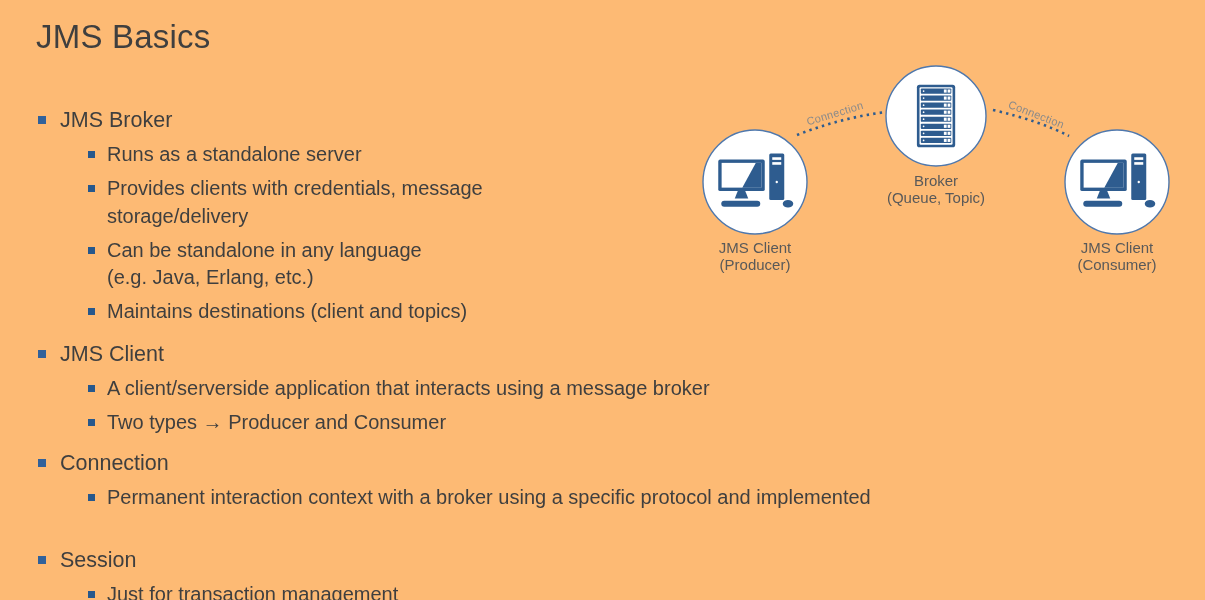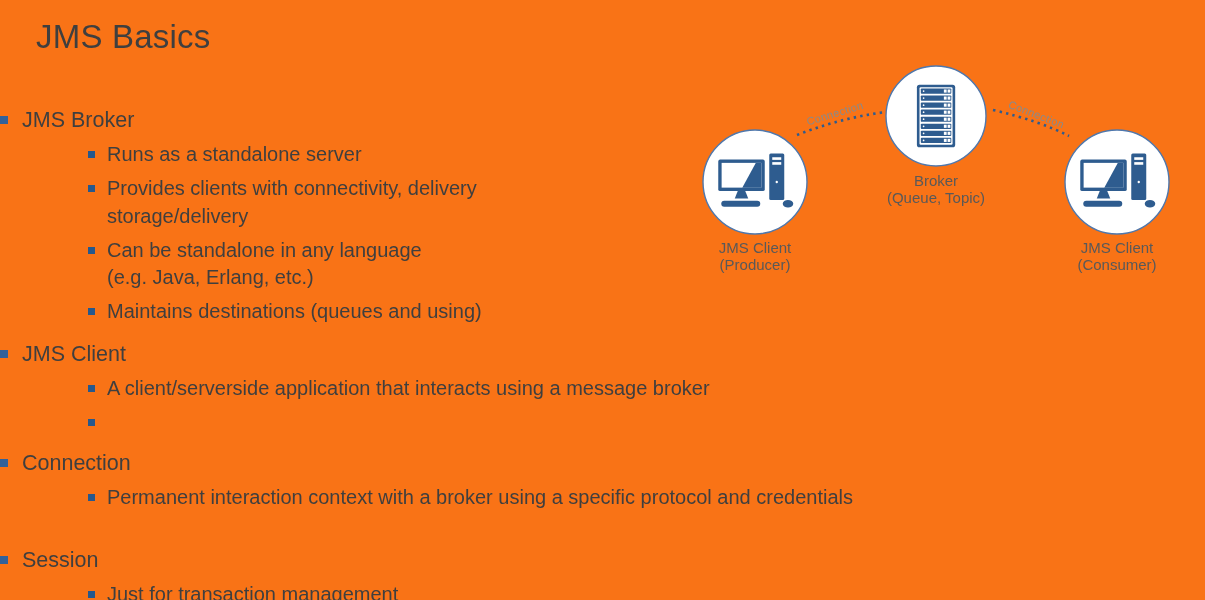--- a/index.html
+++ b/index.html
@@ -1,20 +1,20 @@
 <!DOCTYPE html>
 <html><head>
 <meta charset="utf-8">
 <style>
   html, body { margin: 0; padding: 0; background: #ffffff; }
   .stage {
     position: relative;
     width: 1205px;
     height: 600px;
-    background: #f97316;
+    background: #fdba74;
     overflow: hidden;
     font-family: "Liberation Sans", "DejaVu Sans", sans-serif;
     color: #3f3f3f;
   }
 
   
   .slide-title {
     position: absolute;
     left: 36px;
     top: 18px;
@@ -29,20 +29,21 @@
   .outline { position: absolute; inset: 0; }
   .sec { position: absolute; left: 0; width: 1160px; }
   .sec-1 { top: 104px; }
   .sec-2 { top: 338px; }
   .sec-3 { top: 447px; }
   .sec-4 { top: 544px; }
 
   .l1 {
     display: flex;
     align-items: flex-start;
+    padding-left: 38px;
     font-size: 21.5px;
     line-height: 32px;
     margin-bottom: 5px;
     color: #3f3f3f;
   }
   .sq1 {
     flex: 0 0 auto;
     width: 8px; height: 8px;
     background: #31619a;
     margin-top: 12px;
@@ -100,56 +101,57 @@
       <div class="l1">
         <span class="sq1"></span>
         <span>JMS Broker</span>
       </div>
       <div class="l2">
         <span class="sq2"></span>
         <span class="t">Runs as a standalone server</span>
       </div>
       <div class="l2">
         <span class="sq2"></span>
-        <span class="t">Provides clients with connectivity, delivery
+        <span class="t">Provides clients with credentials, message
 storage/delivery</span>
       </div>
       <div class="l2">
         <span class="sq2"></span>
         <span class="t">Can be standalone in any language
 (e.g. Java, Erlang, etc.)</span>
       </div>
       <div class="l2">
         <span class="sq2"></span>
-        <span class="t">Maintains destinations (queues and using)</span>
+        <span class="t">Maintains destinations (client and topics)</span>
       </div>
     </section>
 
     <section class="sec sec-2">
       <div class="l1">
         <span class="sq1"></span>
         <span>JMS Client</span>
       </div>
       <div class="l2">
         <span class="sq2"></span>
         <span class="t">A client/serverside application that interacts using a message broker</span>
       </div>
       <div class="l2">
         <span class="sq2"></span>
+        <span class="t">Two types → Producer and Consumer</span>
       </div>
     </section>
 
     <section class="sec sec-3">
       <div class="l1">
         <span class="sq1"></span>
         <span>Connection</span>
       </div>
       <div class="l2">
         <span class="sq2"></span>
-        <span class="t">Permanent interaction context with a broker using a specific protocol and credentials</span>
+        <span class="t">Permanent interaction context with a broker using a specific protocol and implemented</span>
       </div>
     </section>
 
     <section class="sec sec-4">
       <div class="l1">
         <span class="sq1"></span>
         <span>Session</span>
       </div>
       <div class="l2">
         <span class="sq2"></span>

